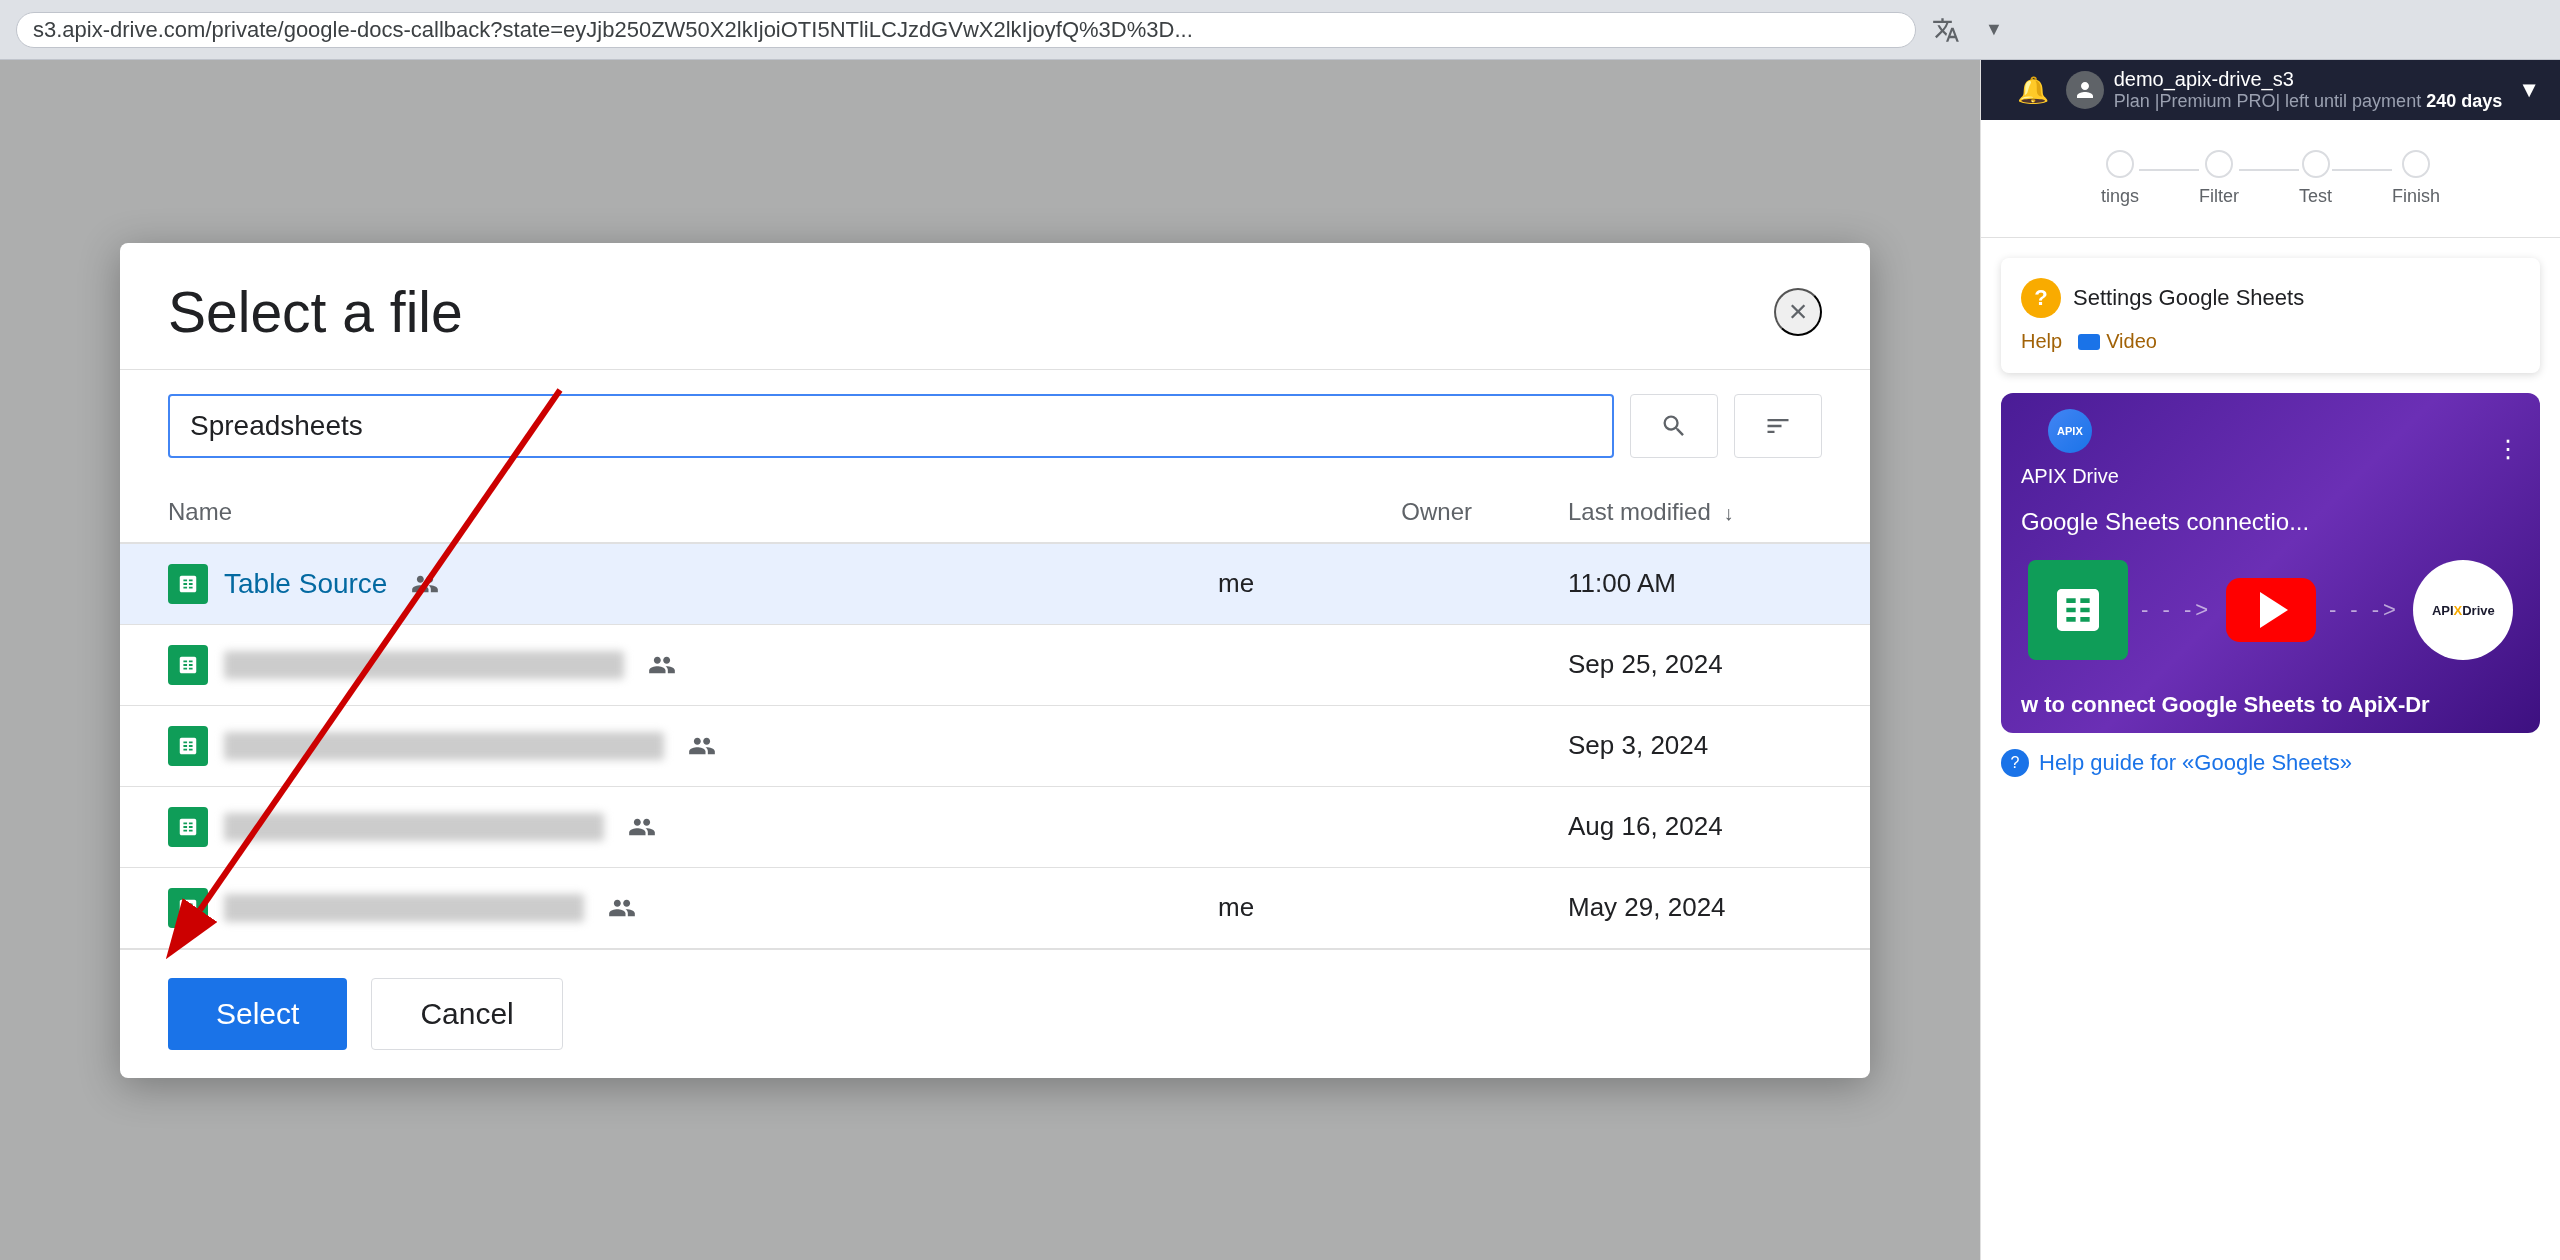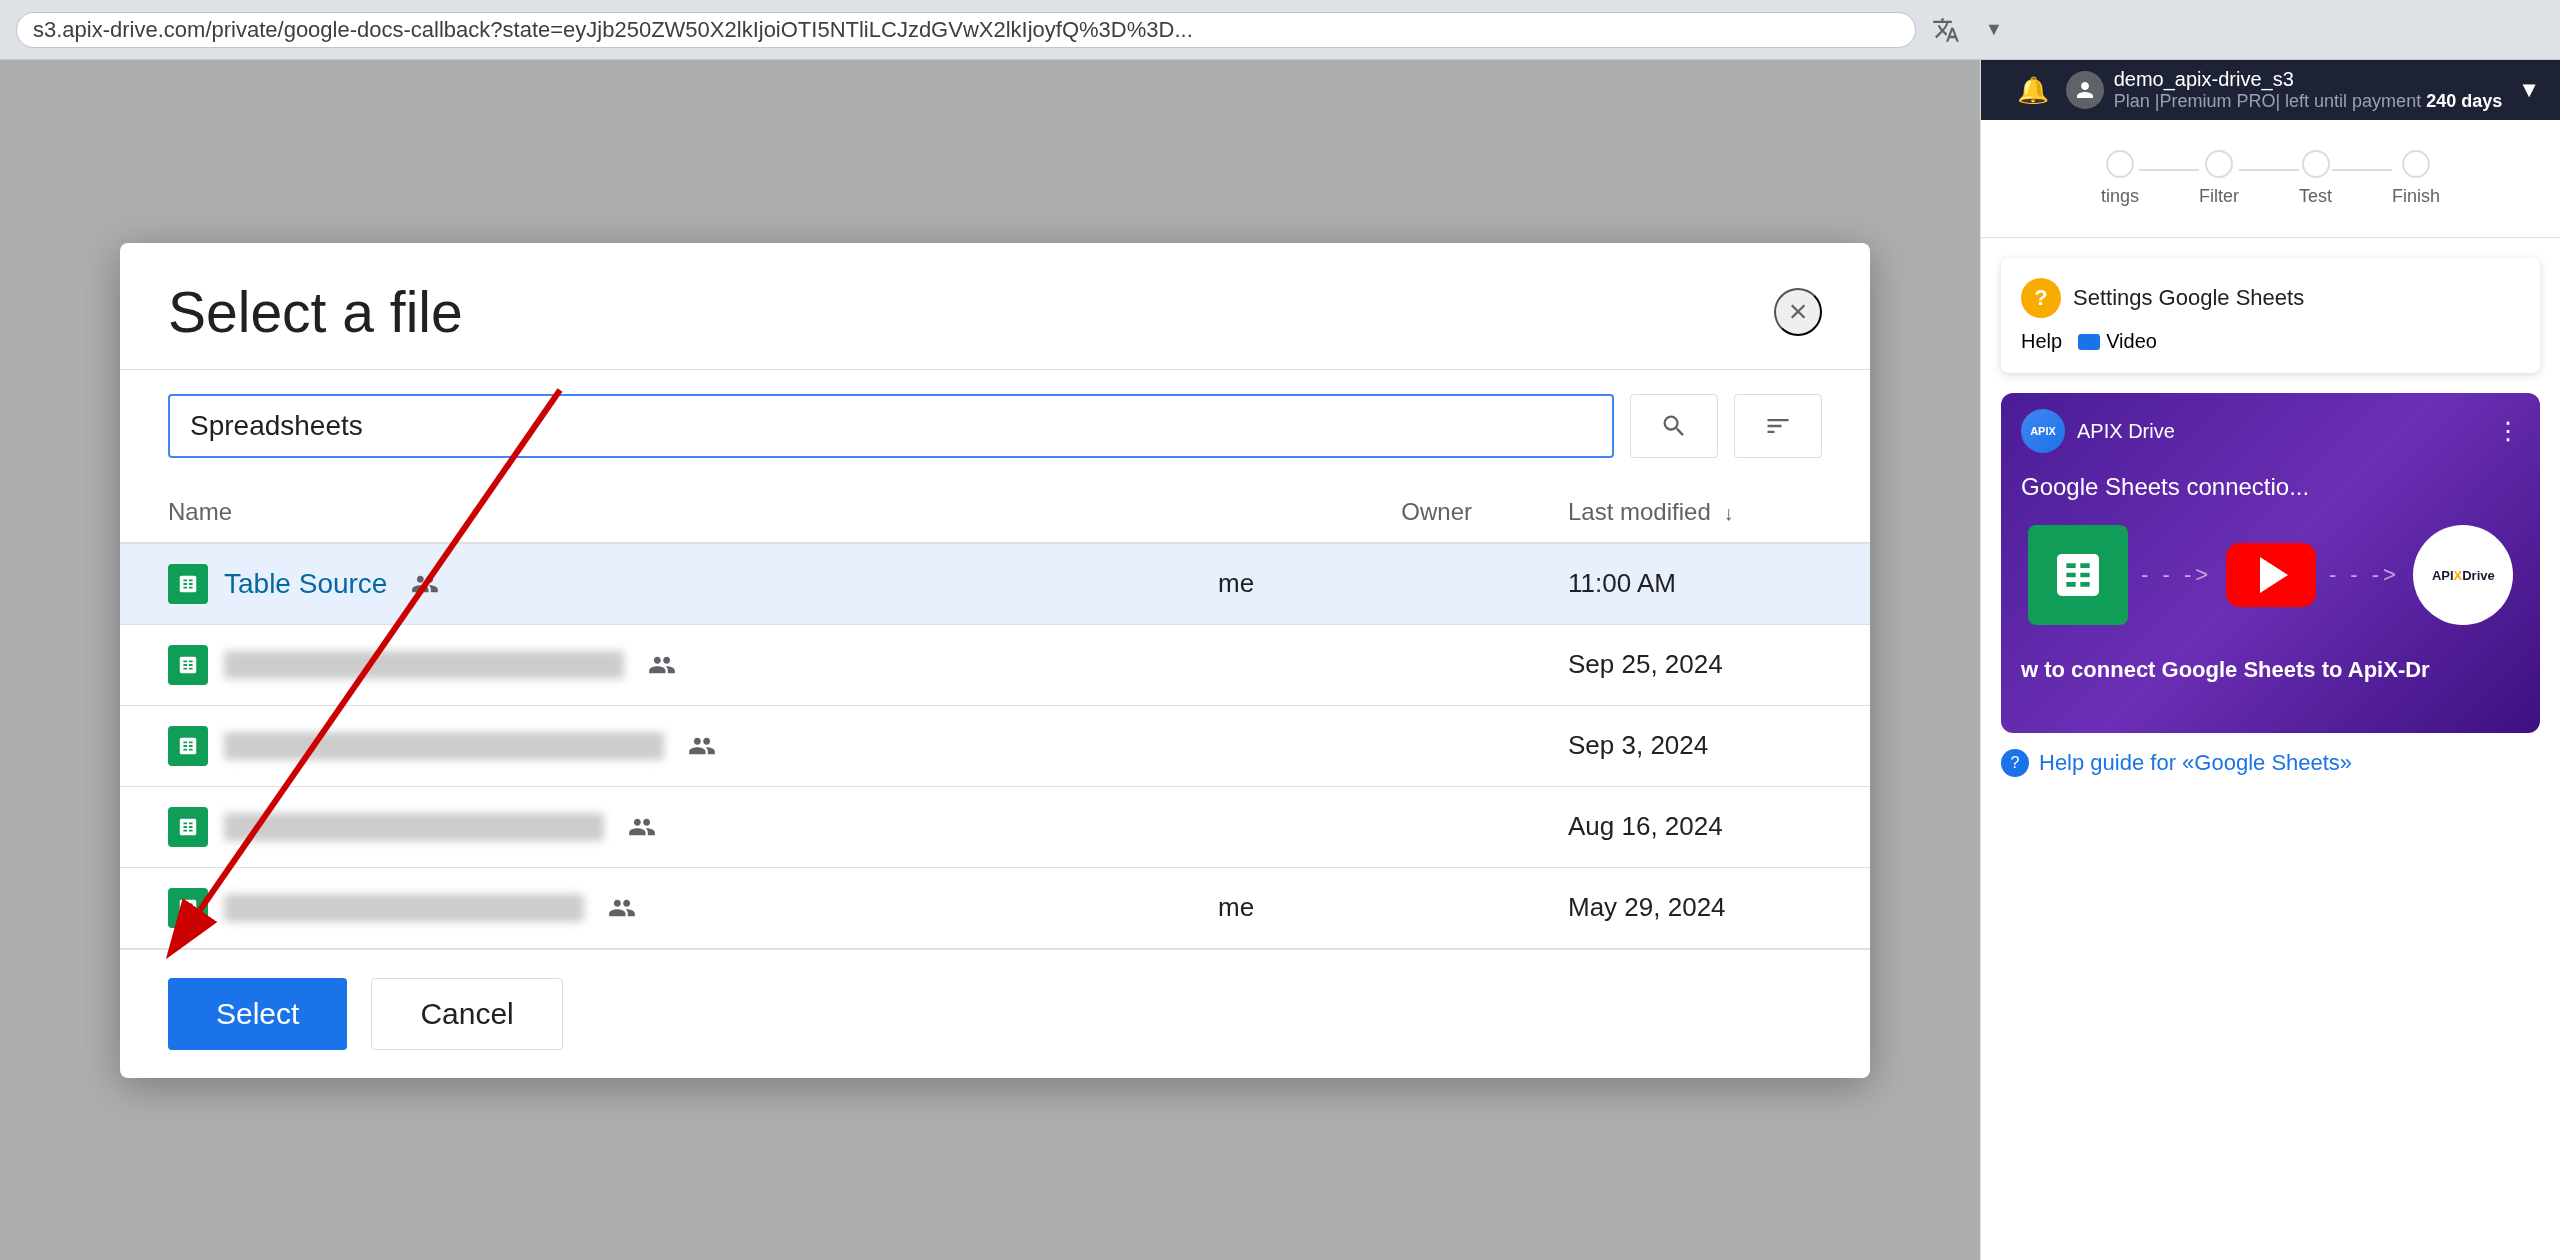--- a/index.html
+++ b/index.html
@@ -439,21 +439,21 @@
       font-weight: 500;
       color: #202124;
     }
 
     .help-links {
       display: flex;
       gap: 16px;
     }
 
     .help-link {
-      color: #000000;
+      color: #a16207;
       font-size: 20px;
       cursor: pointer;
       text-decoration: none;
       text-align: center;
     }
 
     .video-link {
       display: flex;
       align-items: center;
       gap: 6px;
@@ -481,20 +481,21 @@
       padding: 16px 20px;
       display: flex;
       align-items: center;
       justify-content: space-between;
     }
 
     .video-channel {
       display: flex;
       align-items: center;
       gap: 12px;
+      flex-direction: column;
     }
 
     .channel-logo {
       width: 44px;
       height: 44px;
       border-radius: 50%;
       background: linear-gradient(135deg, #4285f4, #1a73e8);
       display: flex;
       align-items: center;
       justify-content: center;

